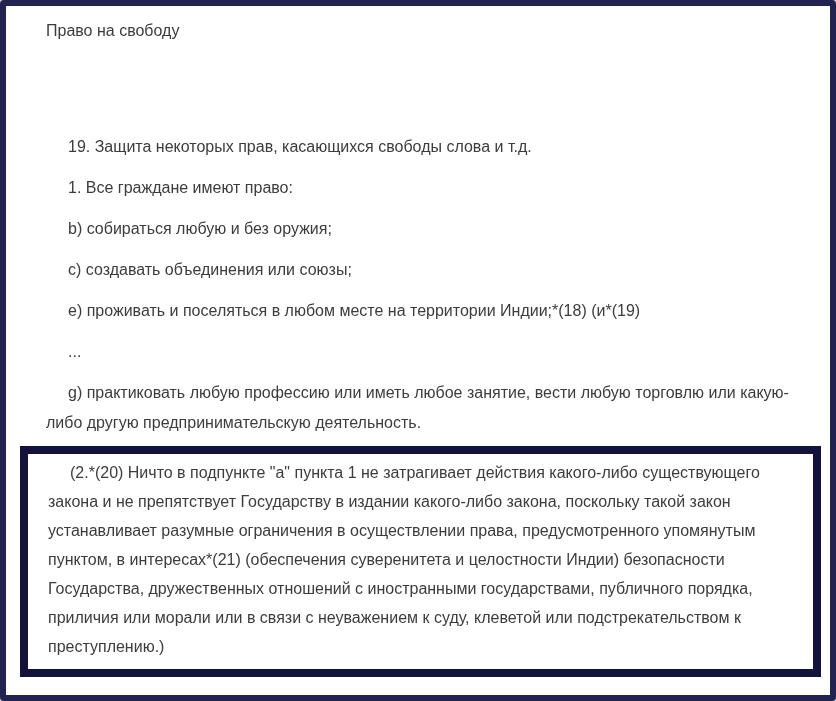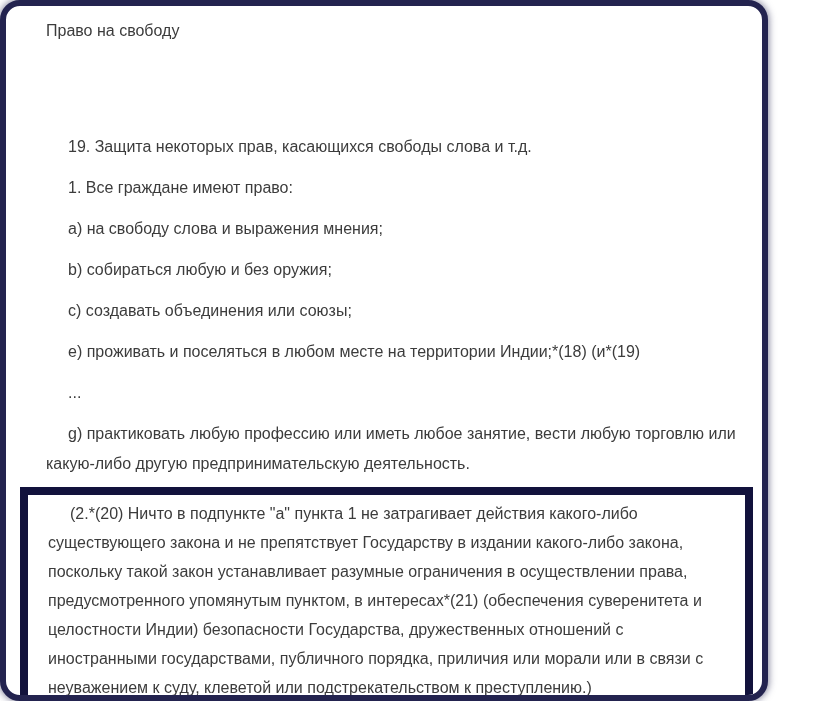--- a/index.html
+++ b/index.html
@@ -2,26 +2,26 @@
 <html><head>
 <meta charset="utf-8">
 <style>
   html, body {
     margin: 0;
     padding: 0;
     background: #ffffff;
   }
   .page {
     position: relative;
-    width: 768px;
+    width: 836px;
     height: 701px;
     box-sizing: border-box;
     background: var(--bg, #ffffff);
     border: 6px solid var(--frame, #23234f);
-    border-radius: 20px;
+    border-radius: 4px;
     box-shadow: 0 0 7px 1px rgba(35, 35, 79, 0.55);
     overflow: hidden;
     font-family: "Liberation Sans", sans-serif;
     color: var(--ink, #3c3c3c);
     font-size: 16px;
   }
   .content {
     padding: 14px 26px 0 40px;
   }
   .doc-title {
@@ -61,21 +61,20 @@
 
 <div class="page" style="--frame: #23234f; --hl: #12123c; --ink: #3c3c3c; --bg: #ffffff;">
   <div class="content">
 
     <p class="doc-title">Право на свободу</p>
 
     <p class="para heading">19. Защита некоторых прав, касающихся свободы слова и т.д.</p>
 
     <p class="para">1. Все граждане имеют право:</p>
 
-    <p class="para">a) на свободу слова и выражения мнения;</p>
 
     <p class="para">b) собираться любую и без оружия;</p>
 
     <p class="para">c) создавать объединения или союзы;</p>
 
 
     <p class="para">e) проживать и поселяться в любом месте на территории Индии;*(18) (и*(19)</p>
 
     <p class="ellipsis-line">...</p>
 

